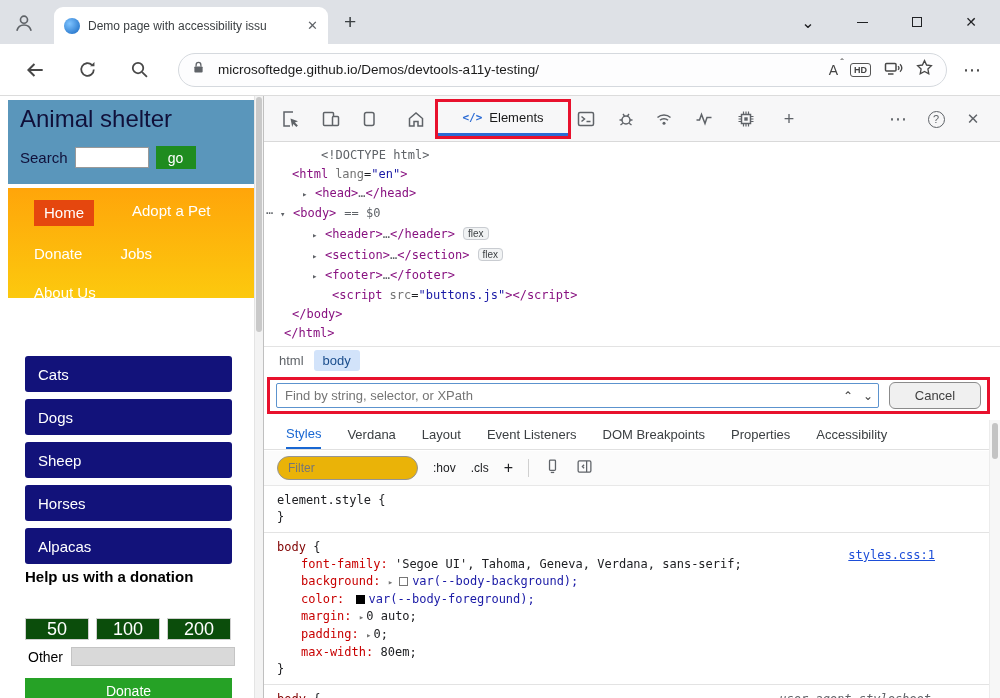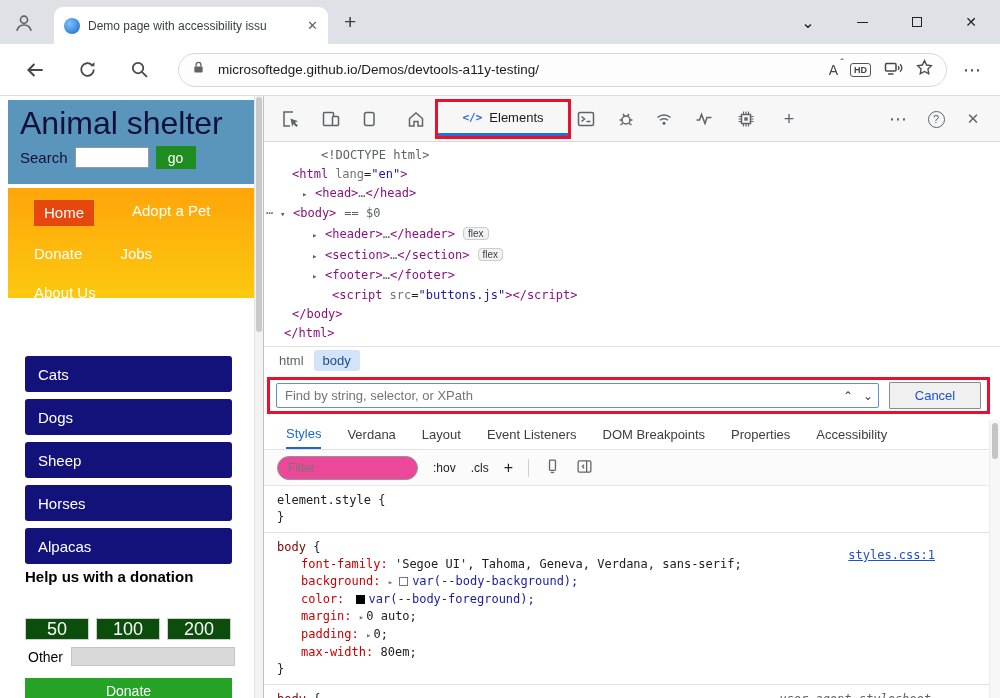--- a/index.html
+++ b/index.html
@@ -28,21 +28,21 @@
   .url { font-size:13.5px; color:#1b1b1b; flex:1; white-space:nowrap; overflow:hidden; }
   .hd { font-size:9px; font-weight:bold; color:#444; border:1.5px solid #555; border-radius:3px; padding:1px 3px; }
   .ra { font-size:14px; color:#444; font-weight:500; position:relative; }
   .ra::after { content:"ˆ"; position:absolute; top:-5px; right:-6px; font-size:11px; }
   .dots3 { font-size:18px; color:#444; letter-spacing:1px; }
   
   .page { position:absolute; left:0; top:96px; width:263px; height:602px; background:#fff; overflow:hidden; }
   .page-scroll { position:absolute; right:0; top:0; width:9px; height:100%; background:#f3f3f3; border-left:1px solid #e4e4e4; }
   .page-scroll i { display:block; margin:1px; height:235px; background:#c9c9c9; border-radius:4px; }
   .sh-header { position:absolute; left:8px; top:4px; width:246px; height:84px; background:#5a96bb; }
-  .sh-title { position:absolute; left:12px; top:5px; font-size:32px; font-weight:500; color:#10103a; }
+  .sh-title { position:absolute; left:12px; top:5px; font-size:24px; font-weight:500; color:#10103a; }
   .search-row { position:absolute; left:12px; top:46px; display:flex; align-items:center; gap:7px; }
   .search-label { font-size:15px; color:#10103a; }
   .search-input { width:74px; height:21px; border:1px solid #999; background:#fff; font-size:13px; padding:0 4px; }
   .go-btn { width:40px; height:23px; background:#1f8c1f; color:#fff; border:none; font-size:14px; }
   .sh-nav { position:absolute; left:8px; top:92px; width:246px; height:110px; background:linear-gradient(180deg,#ffa50a,#fcc90e); display:flex; flex-wrap:wrap; align-content:flex-start; column-gap:38px; row-gap:17px; padding:12px 8px 0 26px; }
   .sh-nav a { font-size:15px; color:#fff; text-decoration:none; line-height:22px; white-space:nowrap; }
   .sh-nav a.home { background:#e5470e; padding:2px 10px; }
   .cats { position:absolute; left:25px; top:242px; width:207px;margin-top:18px; }
   .cat-btn { width:207px; height:36px; background:#12127a; color:#fff; border:none; border-radius:3px; font-size:15px; text-align:left; padding-left:13px; display:block; margin-bottom:7px; }
   .don-head { position:absolute; left:25px; top:472px; font-size:15px; font-weight:bold; color:#000; }
@@ -75,28 +75,28 @@
   
   .crumbs { position:absolute; left:0; top:250px; width:100%; height:28px; border-top:1px solid #e3e3e3; display:flex; align-items:center; padding-left:15px; gap:10px; font-size:13px; }
   .crumb { color:#5f6368; }
   .crumb.sel { background:#d2e3fa; color:#1a4d8c; padding:3px 9px; border-radius:3px; }
   
   .findbar { position:absolute; left:3px; top:281px; width:723px; height:37px; border:3px solid #e8112d; background:#fff; display:flex; align-items:center; padding:0 6px; gap:10px; }
   .find-box { flex:1; height:25px; border:1px solid #5c93ce; border-radius:2px; display:flex; align-items:center; }
   .find-box input { flex:1; border:none; outline:none; font-size:13px; padding:0 8px; color:#202124; font-family:"Liberation Sans",sans-serif; background:transparent; }
   .find-box input::placeholder { color:#757575; }
   .find-chev { width:20px; text-align:center; font-size:12px; color:#444; }
-  .cancel-btn { width:92px; height:27px; background:#f0f0f0; border:1px solid #8b8b8b; border-radius:1px; font-size:13px; color:#1d4ed8; }
+  .cancel-btn { width:92px; height:27px; background:#f0f0f0; border:1px solid #8b8b8b; border-radius:6px; font-size:13px; color:#404040; }
   
   .ptabs { position:absolute; left:0; top:324px; width:100%; height:30px; border-bottom:1px solid #e0e0e0; display:flex; align-items:stretch; gap:26px; padding-left:22px; font-size:13px; color:#3c4043; }
   .ptab { display:flex; align-items:center; }
   .ptab.sel { color:#1967d2; border-bottom:2px solid #1967d2; }
   
   .filter-row { position:absolute; left:0; top:355px; width:100%; height:35px; background:#fbfbfb; border-bottom:1px solid #e8e8e8; display:flex; align-items:center; padding-left:13px; gap:15px; }
-  .filter-input { width:141px; height:24px; border:1px solid #949494; border-radius:12px; font-size:12px; padding:0 10px; outline:none; background:#ec4899; }
+  .filter-input { width:141px; height:24px; border:1px solid #949494; border-radius:12px; font-size:12px; padding:0 10px; outline:none; background:#eab308; }
   .filter-input::placeholder { color:#767676; }
   .tog { font-size:12px; color:#202124; }
   .plus-sm { font-size:16px; color:#202124; }
   .vsep { width:1px; height:18px; background:#d0d0d0; }
   
   .styles { position:absolute; left:0; top:390px; right:11px; bottom:0; font-family:"DejaVu Sans Mono","Liberation Mono",monospace; font-size:12px; color:#202124; padding-top:6px; overflow:hidden; }
   .crow { line-height:17px; padding-left:13px; position:relative; white-space:nowrap; }
   .prop { padding-left:37px; }
   .c-name { color:#c80000; }
   .c-varval { color:#1a1aa6; }

